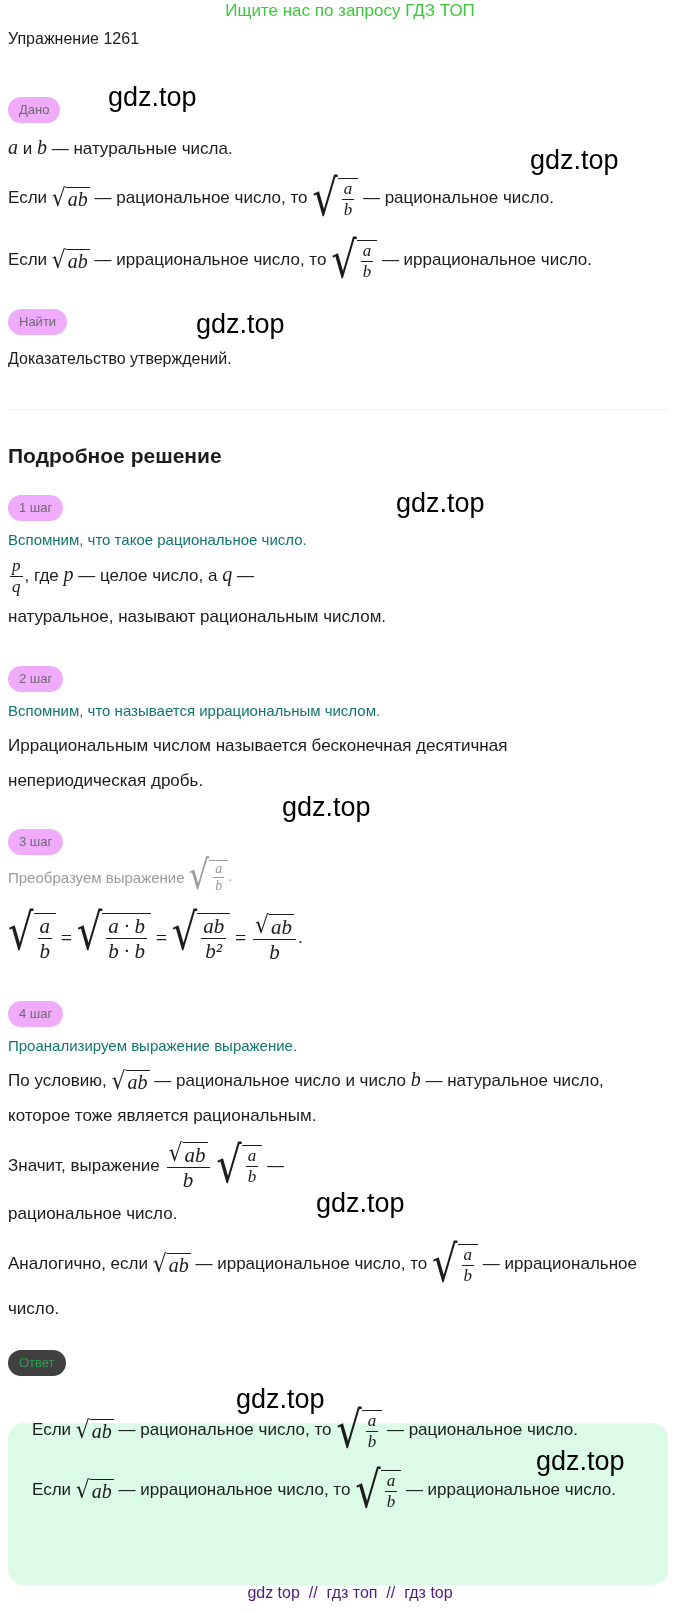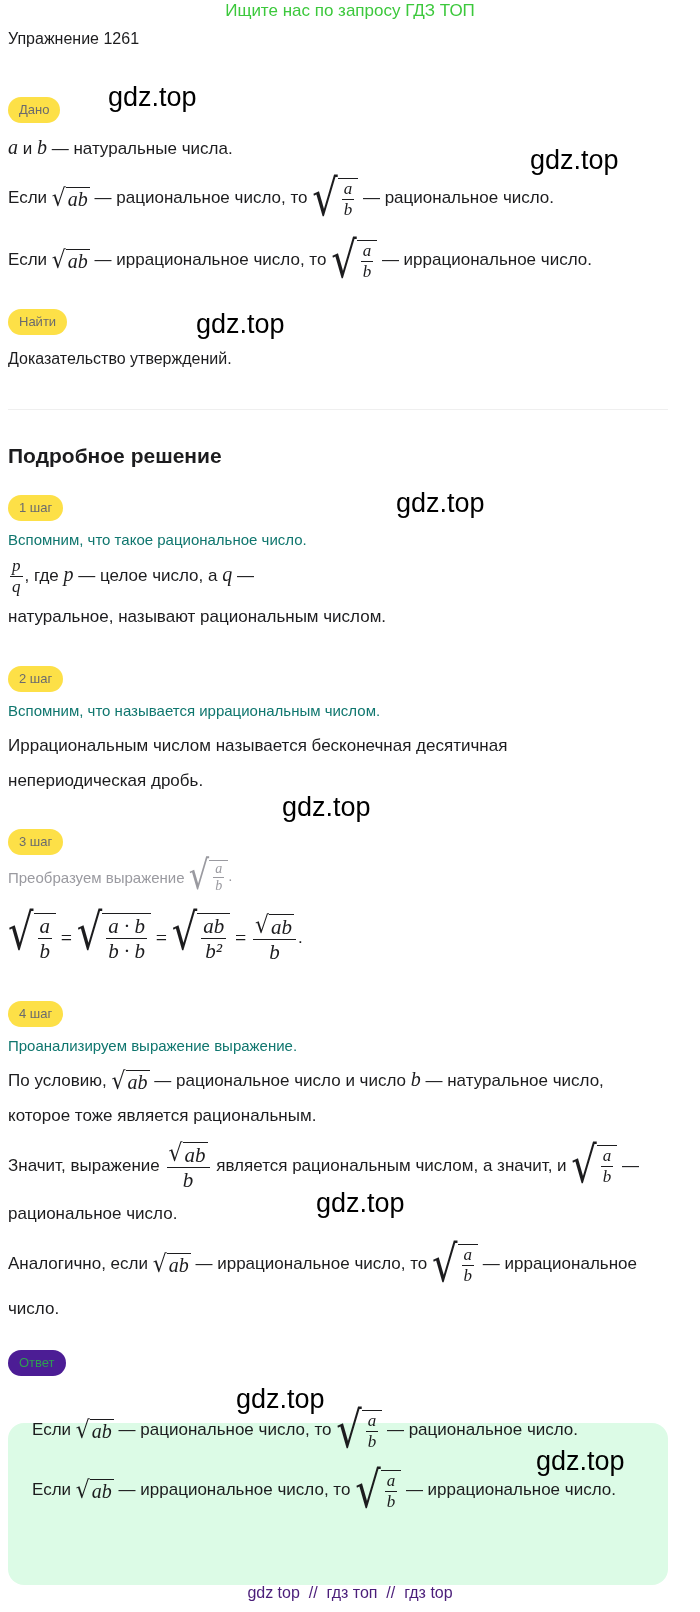--- a/index.html
+++ b/index.html
@@ -7,23 +7,23 @@
     width: 700px; height: 1612px; position: relative; overflow: hidden;
     background: #ffffff; color: #1c1c1e;
     font-family: "Liberation Sans", "DejaVu Sans", sans-serif;
   }
   .abs { position: absolute; }
   .banner { left: 0; width: 700px; top: 1px; text-align: center; color: #3cc83c; font-size: 17px; }
   .title { left: 8px; top: 30px; font-size: 16px; font-weight: normal; color: #1c1c1e; }
   .h2 { left: 8px; top: 444px; font-size: 21px; font-weight: bold; color: #1c1c1e; }
   .chip {
     position: absolute; left: 8px; height: 26px; line-height: 26px; padding: 0 11px;
-    border-radius: 13px; background: #fde047; color: #6a6a6e; font-size: 13px;
+    border-radius: 13px; background: #f0abfc; color: #6a6a6e; font-size: 13px;
   }
-  .chip.green { background: #4c1d95; color: #2f9e52; }
+  .chip.green { background: #404040; color: #2f9e52; }
   .line { position: absolute; left: 8px; font-size: 17px; color: #1c1c1e; white-space: nowrap; }
   .muted { color: #0f766e; font-size: 15px; }
   .divider { position: absolute; left: 8px; width: 660px; top: 409px; height: 1px; background: #efefef; }
   .wm { position: absolute; font-size: 27px; color: #000; font-family: Liberation Sans, sans-serif; }
   .mi { font-family: "Liberation Serif", "DejaVu Serif", serif; font-style: italic; font-size: 20px; }
   .mr { font-family: "Liberation Serif", "DejaVu Serif", serif; font-size: 20px; }
   
   .sqrt { display: inline-flex; align-items: stretch; vertical-align: middle; }
   .sqrt .rad { font-family: "DejaVu Serif", serif; font-size: 22px; line-height: 1; display: inline-block; transform: scaleY(1.1); }
   .sqrt .rad.big { font-size: 40px; transform: scaleY(1.25); }
@@ -191,21 +191,20 @@
 <div class="line" style="top:1140px">
   <span>Значит, выражение</span>
   <span class="frac lg">
       <span class="num"><span class="sqrt">
           <span class="rad">√</span>
           <span class="under">ab</span>
         </span></span>
       <span class="bar"></span>
       <span class="den">b</span>
     </span>
-  <span>является рациональным числом, а значит, и</span>
   <span class="sqrt">
       <span class="rad big">√</span>
       <span class="under">
         <span class="frac">
           <span class="num">a</span>
           <span class="bar"></span>
           <span class="den">b</span>
         </span>
       </span>
     </span>

